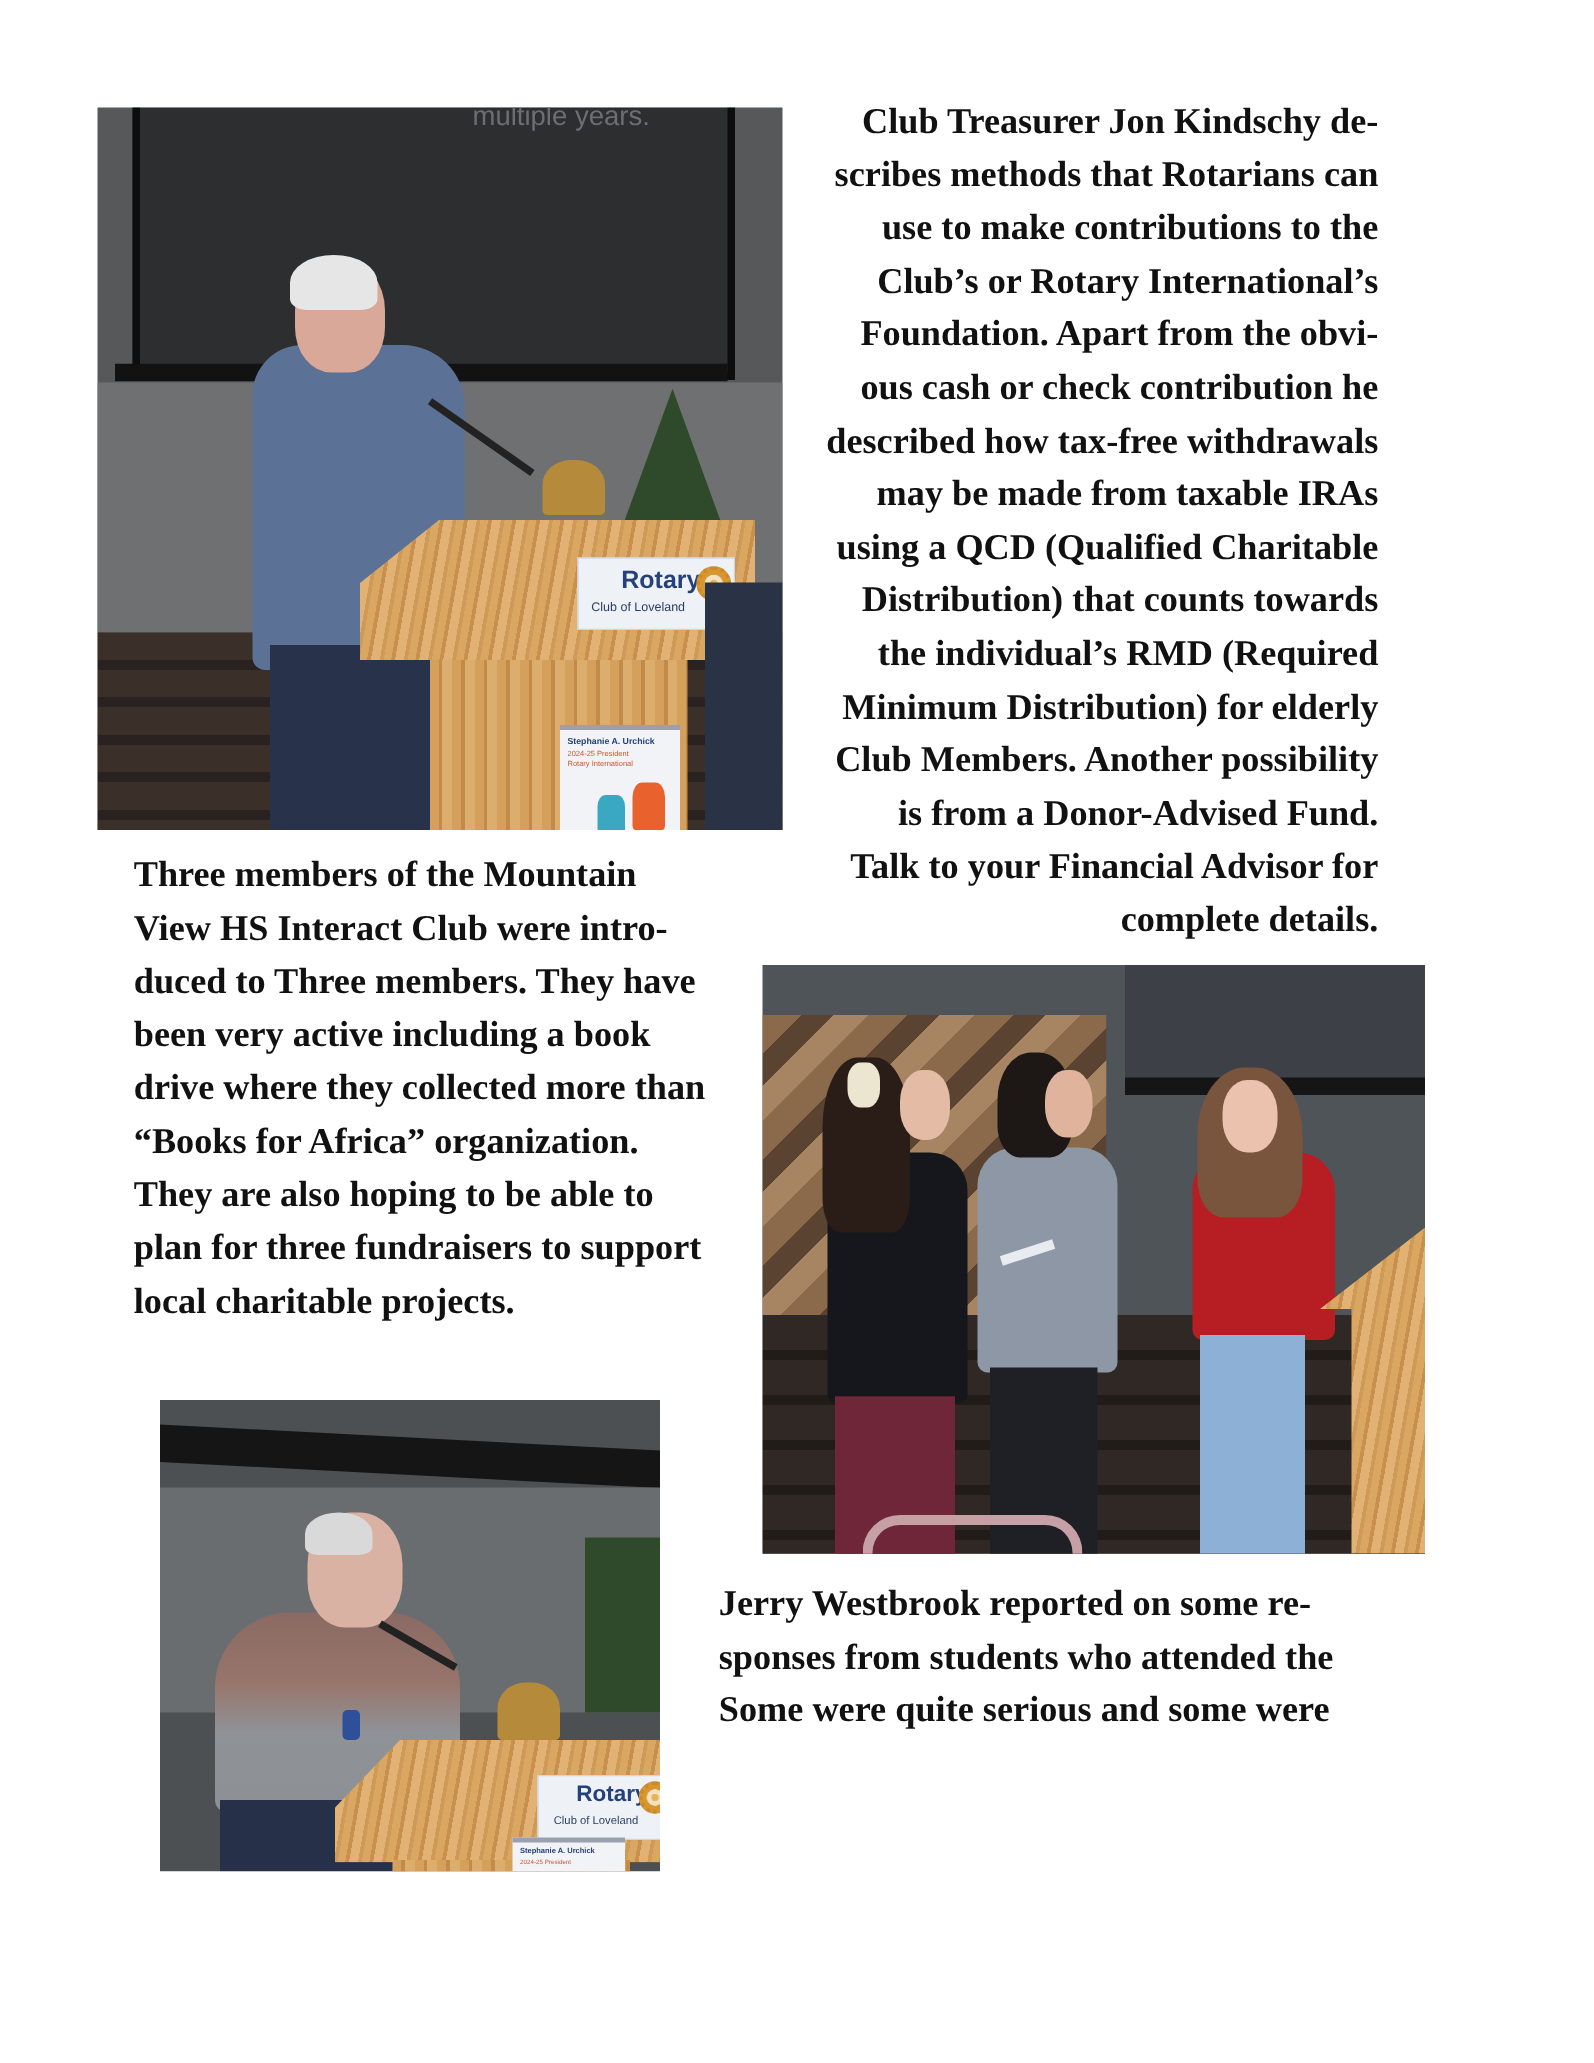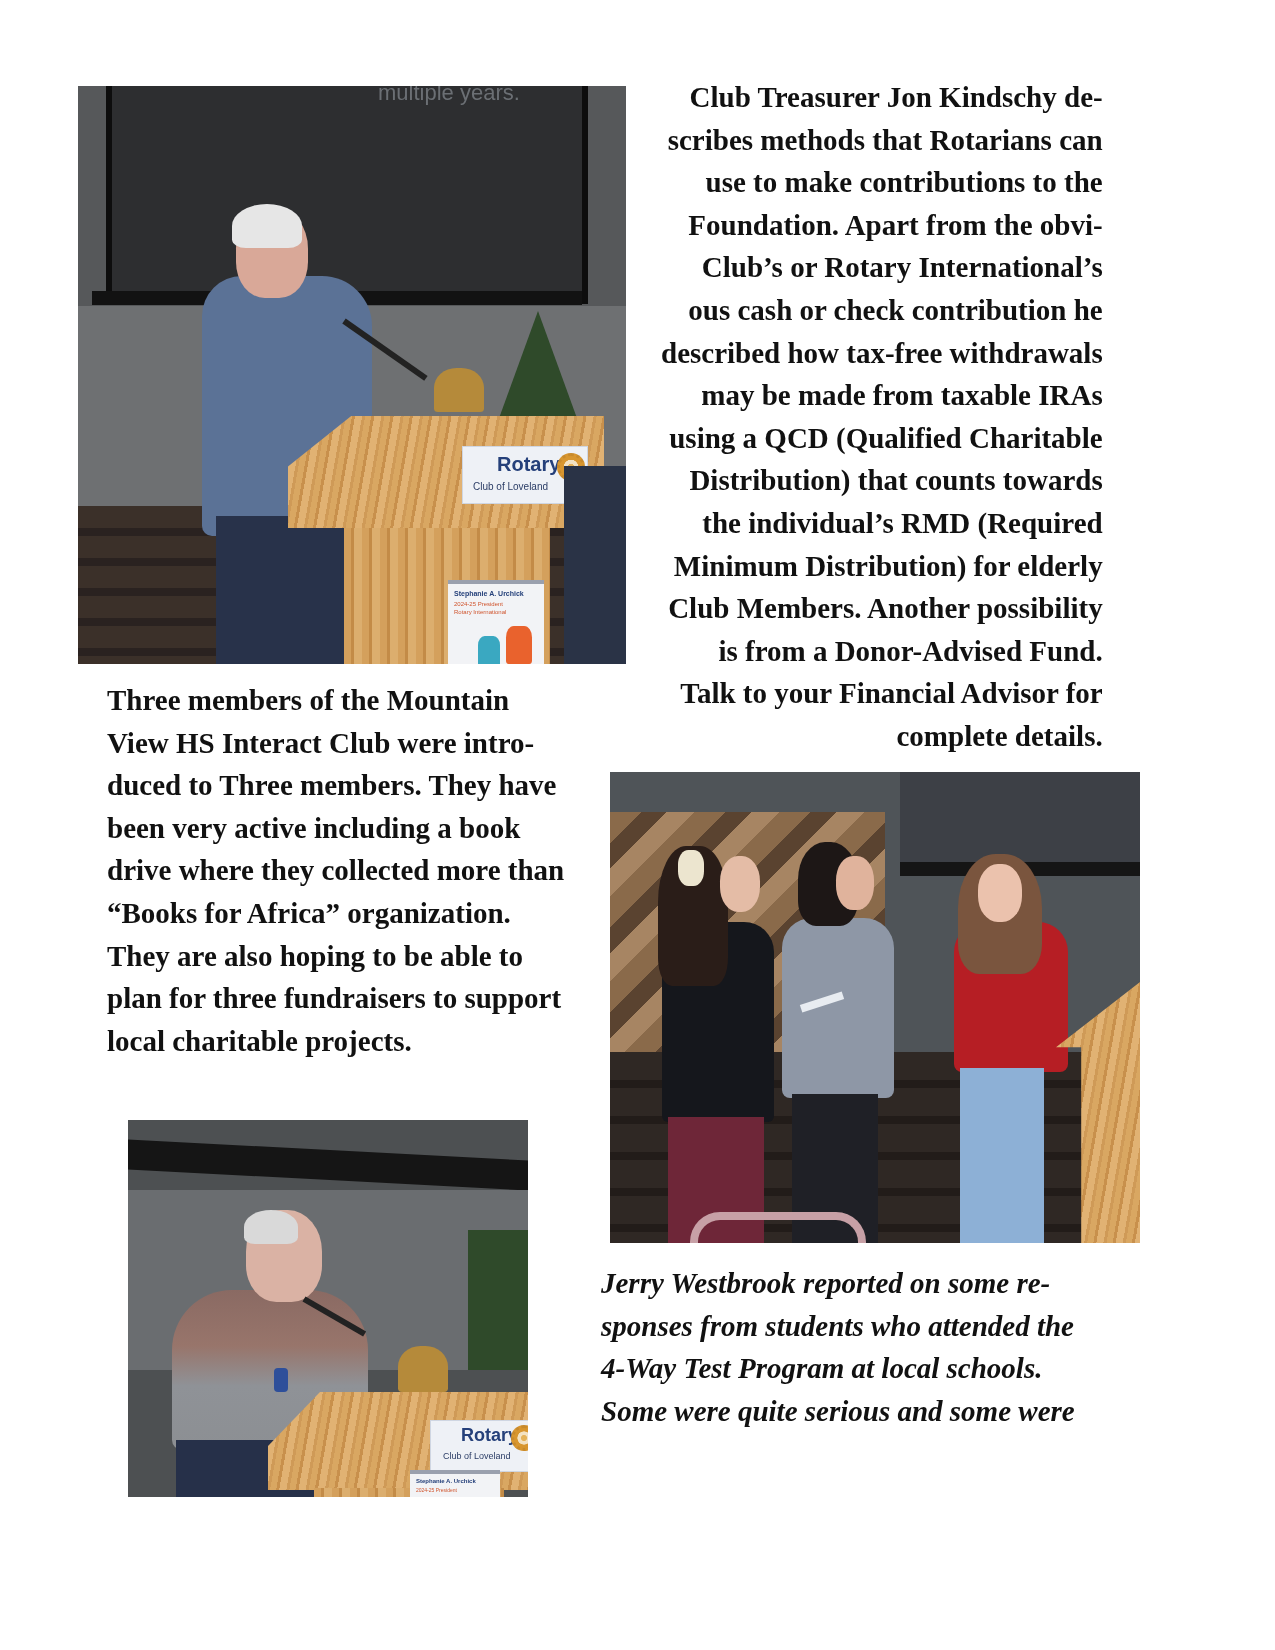--- a/index.html
+++ b/index.html
@@ -49,22 +49,22 @@
     <div style="position:absolute; left:58px; top:42px; width:26px; height:38px; background:#e9622d; border-radius:30% 30% 10% 10%;"></div>
     <div style="position:absolute; left:30px; top:52px; width:22px; height:30px; background:#3aa8c1; border-radius:30% 30% 10% 10%;"></div>
   </div>
   <div style="left:486px; top:380px; width:62px; height:198px; background:#2a3346;"></div>
 </div>
 
 <div class="txt" style="left:661px; top:76px;text-align:right;">
   <span class="ln">Club Treasurer Jon Kindschy de-</span>
   <span class="ln">scribes methods that Rotarians can</span>
   <span class="ln">use to make contributions to the</span>
+  <span class="ln">Club’s or Rotary International’s</span>
   <span class="ln">Foundation. Apart from the obvi-</span>
-  <span class="ln">Club’s or Rotary International’s</span>
   <span class="ln">ous cash or check contribution he</span>
   <span class="ln">described how tax-free withdrawals</span>
   <span class="ln">may be made from taxable IRAs</span>
   <span class="ln">using a QCD (Qualified Charitable</span>
   <span class="ln">Distribution) that counts towards</span>
   <span class="ln">the individual’s RMD (Required</span>
   <span class="ln">Minimum Distribution) for elderly</span>
   <span class="ln">Club Members. Another possibility</span>
   <span class="ln">is from a Donor-Advised Fund.</span>
   <span class="ln">Talk to your Financial Advisor for</span>
@@ -122,18 +122,17 @@
     <span class="club" style="left:12px; top:30px; font-size:9px;">Club of Loveland</span>
     <div class="wheel" style="position:absolute; left:80px; top:4px; width:20px; height:20px;"></div>
   </div>
   <div class="woodv" style="left:186px; top:368px; width:190px; height:20px;"></div>
   <div class="banner" style="left:282px; top:350px; width:90px; height:30px;">
     <span style="left:6px; top:4px; font-size:6px; color:#25407a; font-weight:bold;">Stephanie A. Urchick</span>
     <span style="left:6px; top:13px; font-size:5px; color:#d0552e;">2024-25 President</span>
   </div>
 </div>
 
-<div class="txt" style="left:601px; top:1262px;font-style:italic;">
+<div class="txt" style="left:575px; top:1262px;">
   <span class="ln">Jerry Westbrook reported on some re-</span>
   <span class="ln">sponses from students who attended the</span>
-  <span class="ln">4-Way Test Program at local schools.</span>
   <span class="ln">Some were quite serious and some were</span>
 </div>
 
 </body></html>

